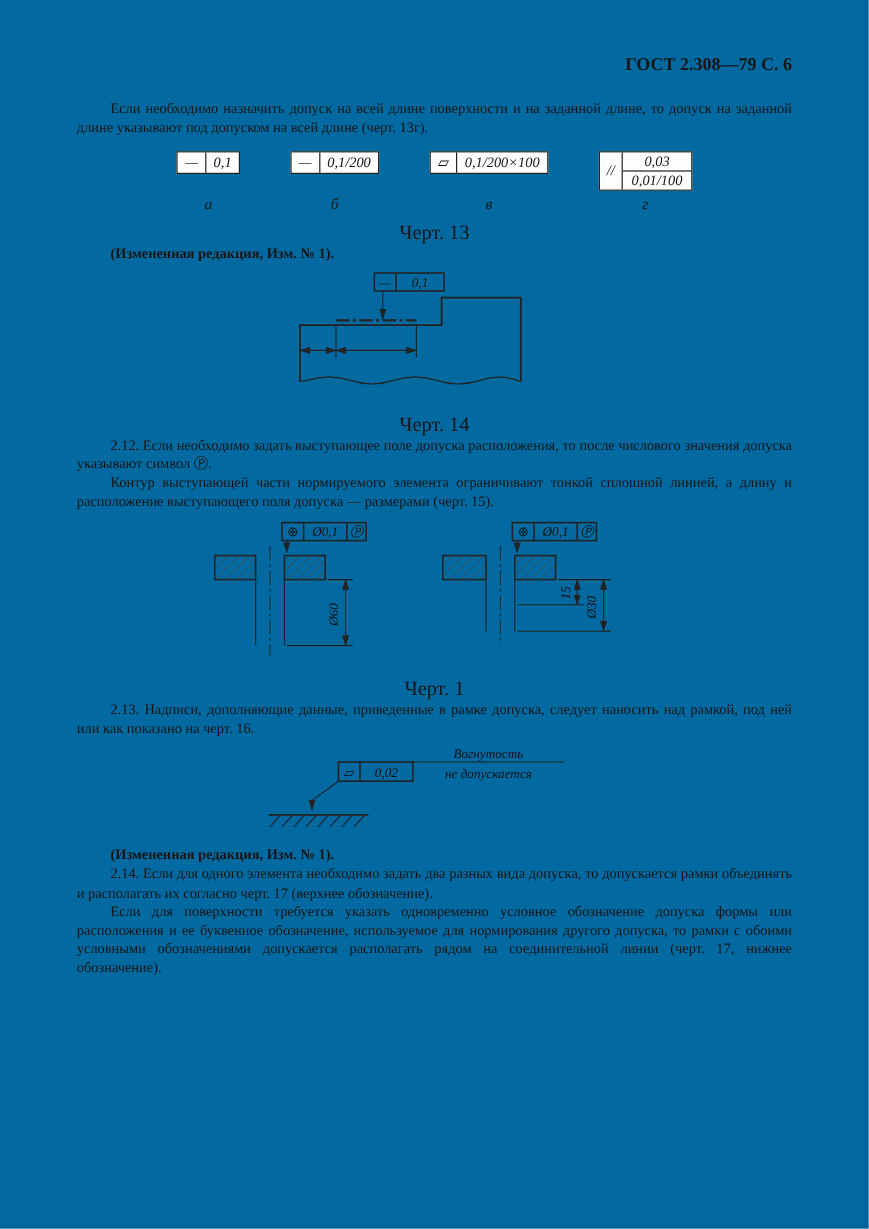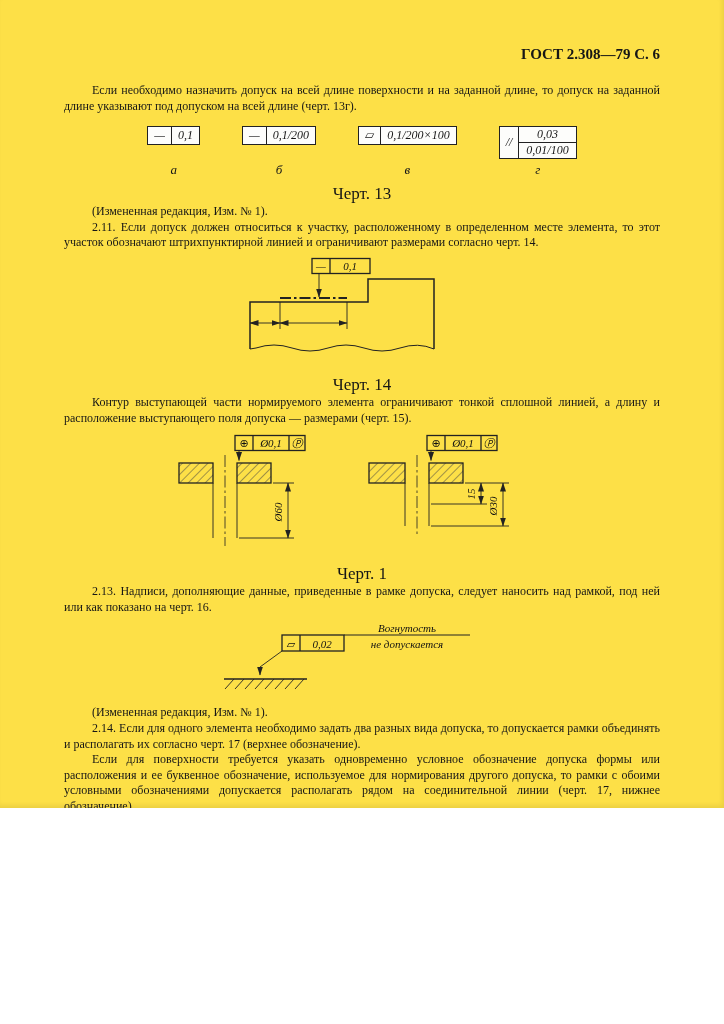--- a/index.html
+++ b/index.html
@@ -1,21 +1,21 @@
 <!DOCTYPE html>
 <html><head>
 <meta charset="utf-8">
 <style>
   * { box-sizing: border-box; }
   html, body { margin: 0; padding: 0; background: #ffffff; }
   .page {
     position: relative;
     width: 724px;
-    height: 808px;
-    background: #fde047;
+    height: 1024px;
+    background: #0369a1;
     font-family: "Liberation Serif", "DejaVu Serif", serif;
     color: #161616;
     overflow: hidden;
     box-shadow: inset -2px -3px 4px rgba(0,0,0,0.07);
   }
   .content { padding: 46px 64px 0 64px; }
 
   .header-row {
     text-align: right;
     font-weight: bold;
@@ -23,21 +23,21 @@
     margin-bottom: 20px;
   }
 
   p.body {
     font-size: 12px;
     line-height: 1.3;
     text-align: justify;
     margin: 0;
     text-indent: 28px;
   }
-  p.bold-note { font-weight: normal; }
+  p.bold-note { font-weight: bold; }
   .mt12 { margin-top: 12px; }
   .mt14 { margin-top: 14px; }
   .mt16 { margin-top: 16px; }
 
   .figure { text-align: center; margin-top: 8px; }
   .figure.f13 { margin-top: 12px; }
   .figure.f14 { margin-top: 6px; }
   .fig-caption { font-size: 17px; margin-top: 6px; color: #161616; }
 
   
@@ -128,21 +128,20 @@
               <span class="stack-row bottom">0,01/100</span>
             </span>
           </div>
           <div class="frame-label">г</div>
         </div>
       </div>
       <div class="fig-caption">Черт. 13</div>
     </div>
 
     <p class="body bold-note mt16">(Измененная редакция, Изм. № 1).</p>
-    <p class="body">2.11. Если допуск должен относиться к участку, расположенному в определенном месте элемента, то этот участок обозначают штрихпунктирной линией и ограничивают размерами согласно черт. 14.</p>
 
     <div class="figure f14">
       <svg class="fig-svg" width="280" height="112" viewBox="0 0 280 112">
         <defs>
           <marker id="ar14" markerWidth="9" markerHeight="7" refX="8.5" refY="3" orient="auto-start-reverse" markerUnits="userSpaceOnUse">
             <path d="M0,0 L9,3 L0,6 Z" fill="#222"></path>
           </marker>
         </defs>
         <g stroke="#222" fill="none" stroke-width="1.3">
           <g>
@@ -161,20 +160,21 @@
             <line x1="28" y1="66" x2="58" y2="66" marker-start="url(#ar14)" marker-end="url(#ar14)"></line>
             <line x1="58" y1="66" x2="125" y2="66" marker-start="url(#ar14)" marker-end="url(#ar14)"></line>
           </g>
         </g>
         <text x="99" y="13" text-anchor="middle">—</text>
         <text x="128" y="13" text-anchor="middle">0,1</text>
       </svg>
       <div class="fig-caption">Черт. 14</div>
     </div>
 
+    <p class="body mt12">2.12. Если необходимо задать выступающее поле допуска расположения, то после числового значения допуска указывают символ Ⓟ.</p>
     <p class="body">Контур выступающей части нормируемого элемента ограничивают тонкой сплошной линией, а длину и расположение выступающего поля допуска — размерами (черт. 15).</p>
 
     <div class="figure">
       <svg class="fig-svg" width="370" height="124" viewBox="0 0 370 124">
         <defs>
           <marker id="ar15" markerWidth="9" markerHeight="7" refX="8.5" refY="3" orient="auto-start-reverse" markerUnits="userSpaceOnUse">
             <path d="M0,0 L9,3 L0,6 Z" fill="#222"></path>
           </marker>
           <pattern id="hat15" patternUnits="userSpaceOnUse" width="6" height="6" patternTransform="rotate(45)">
             <line x1="0" y1="0" x2="0" y2="6" stroke="#444" stroke-width="1"></line>

